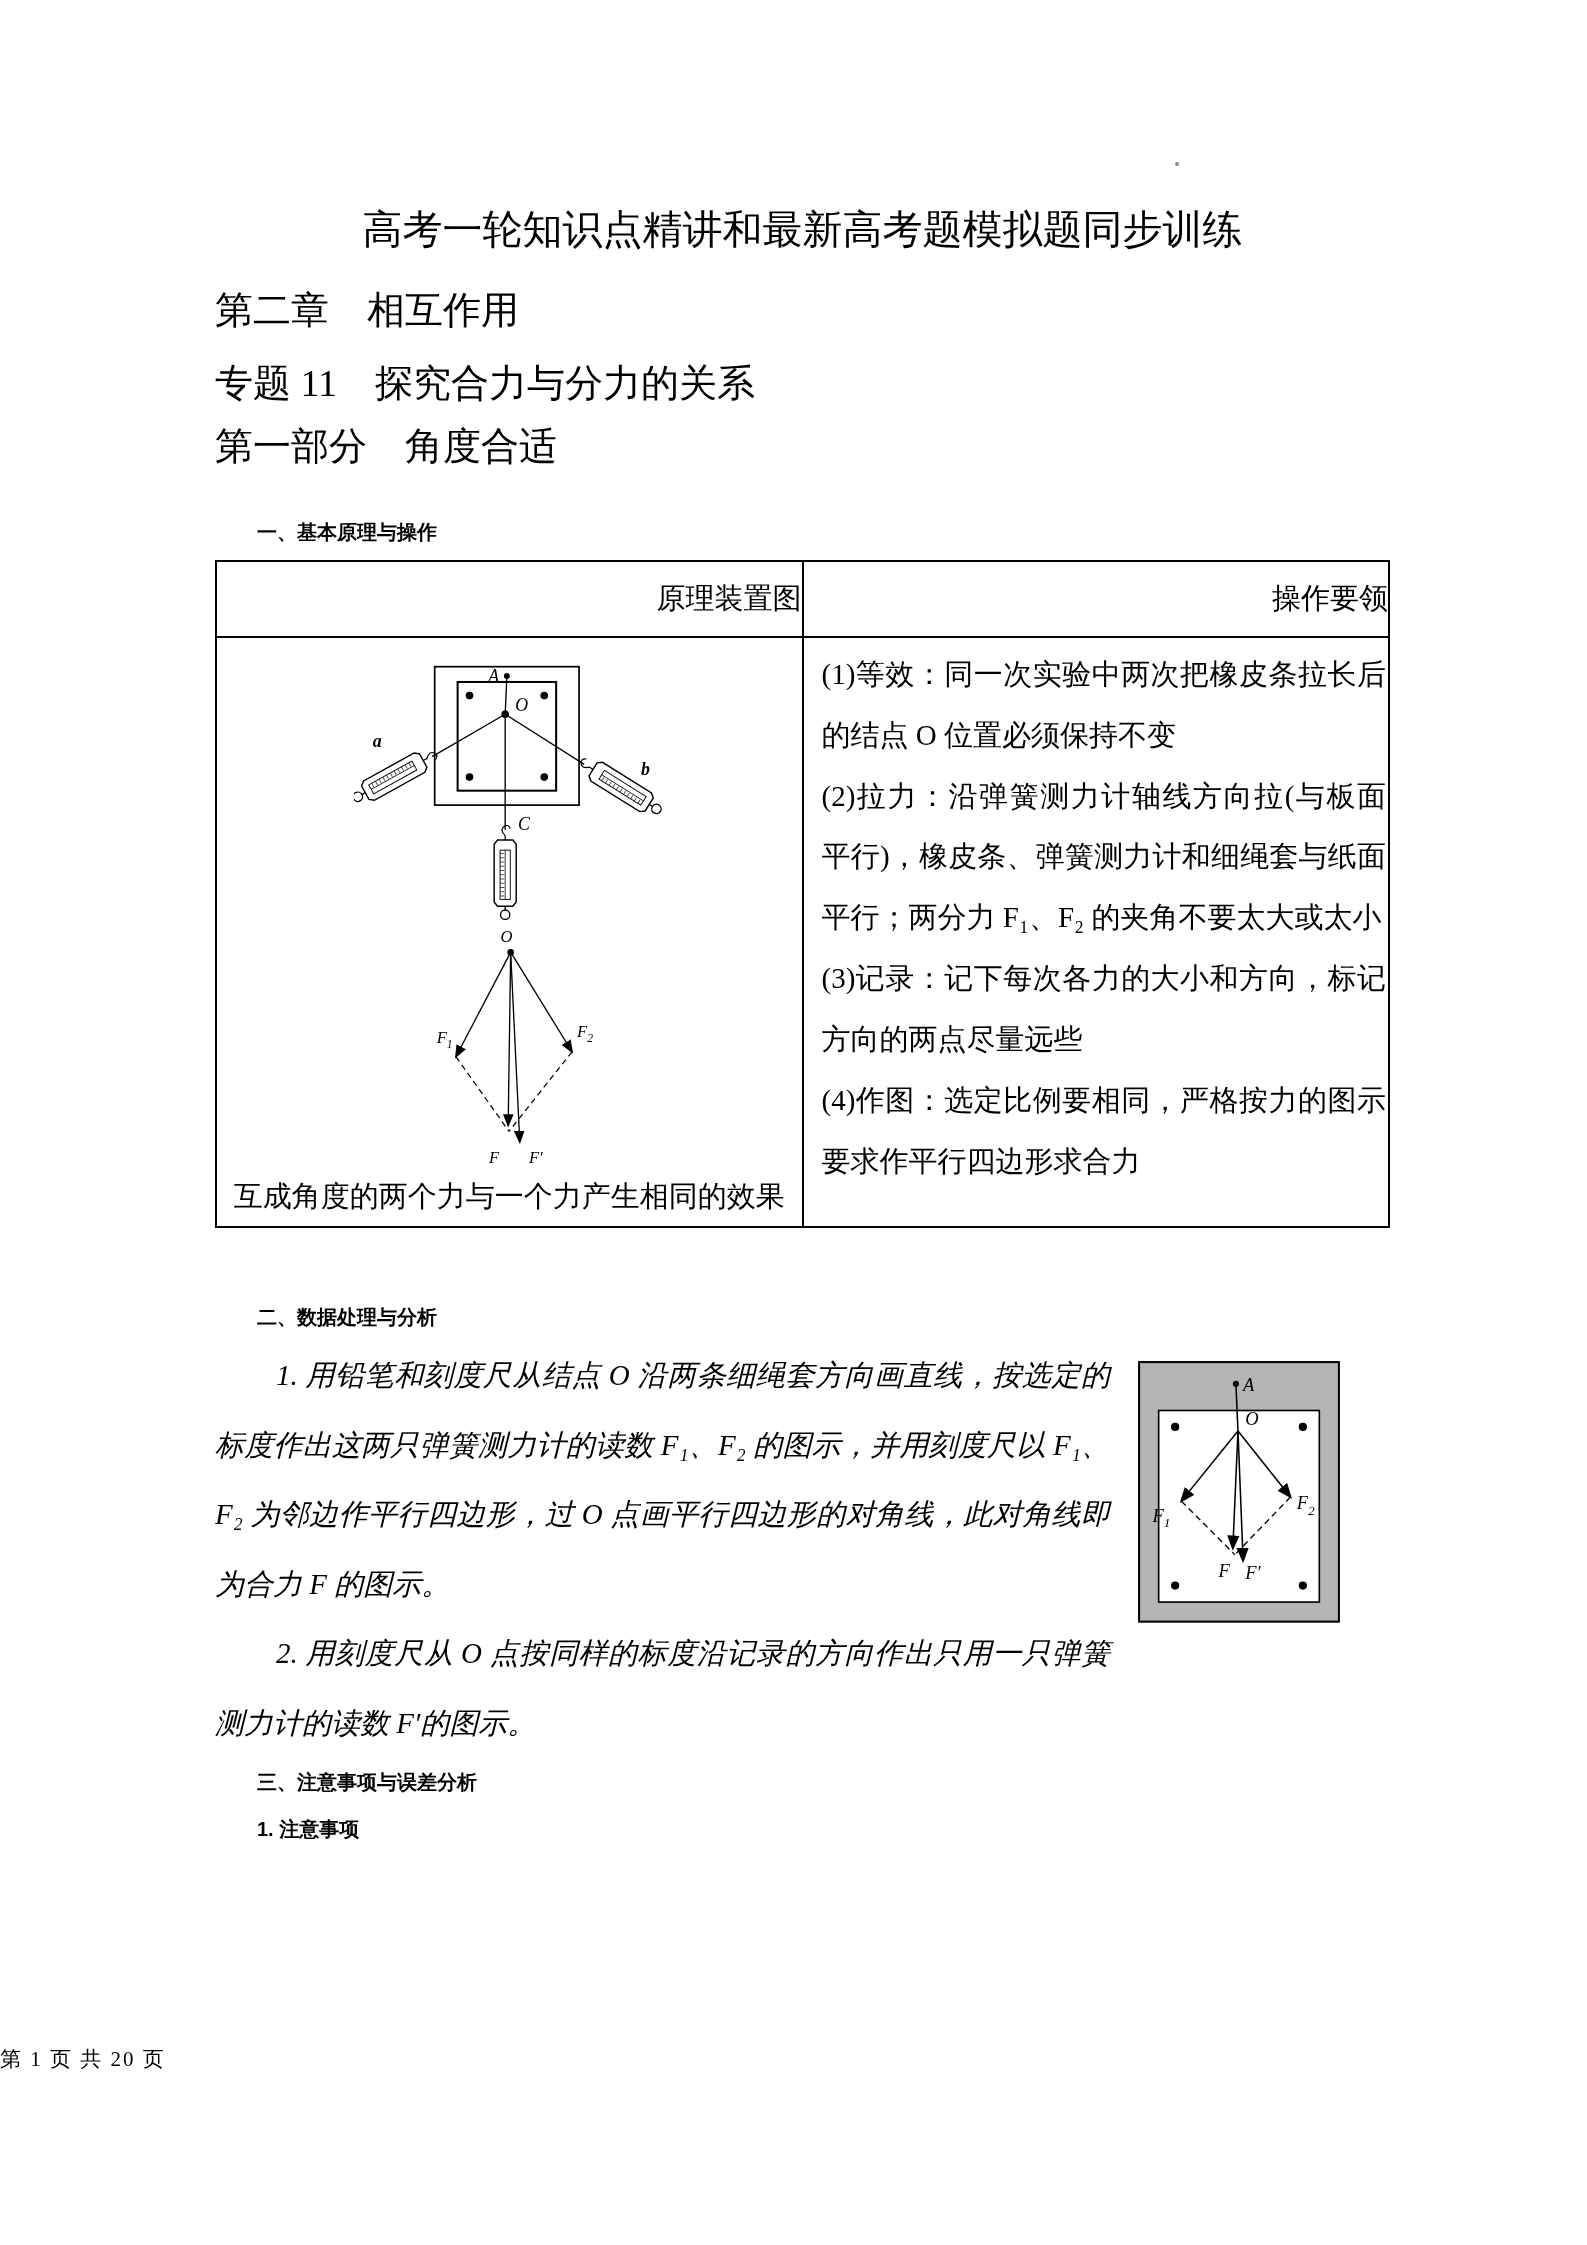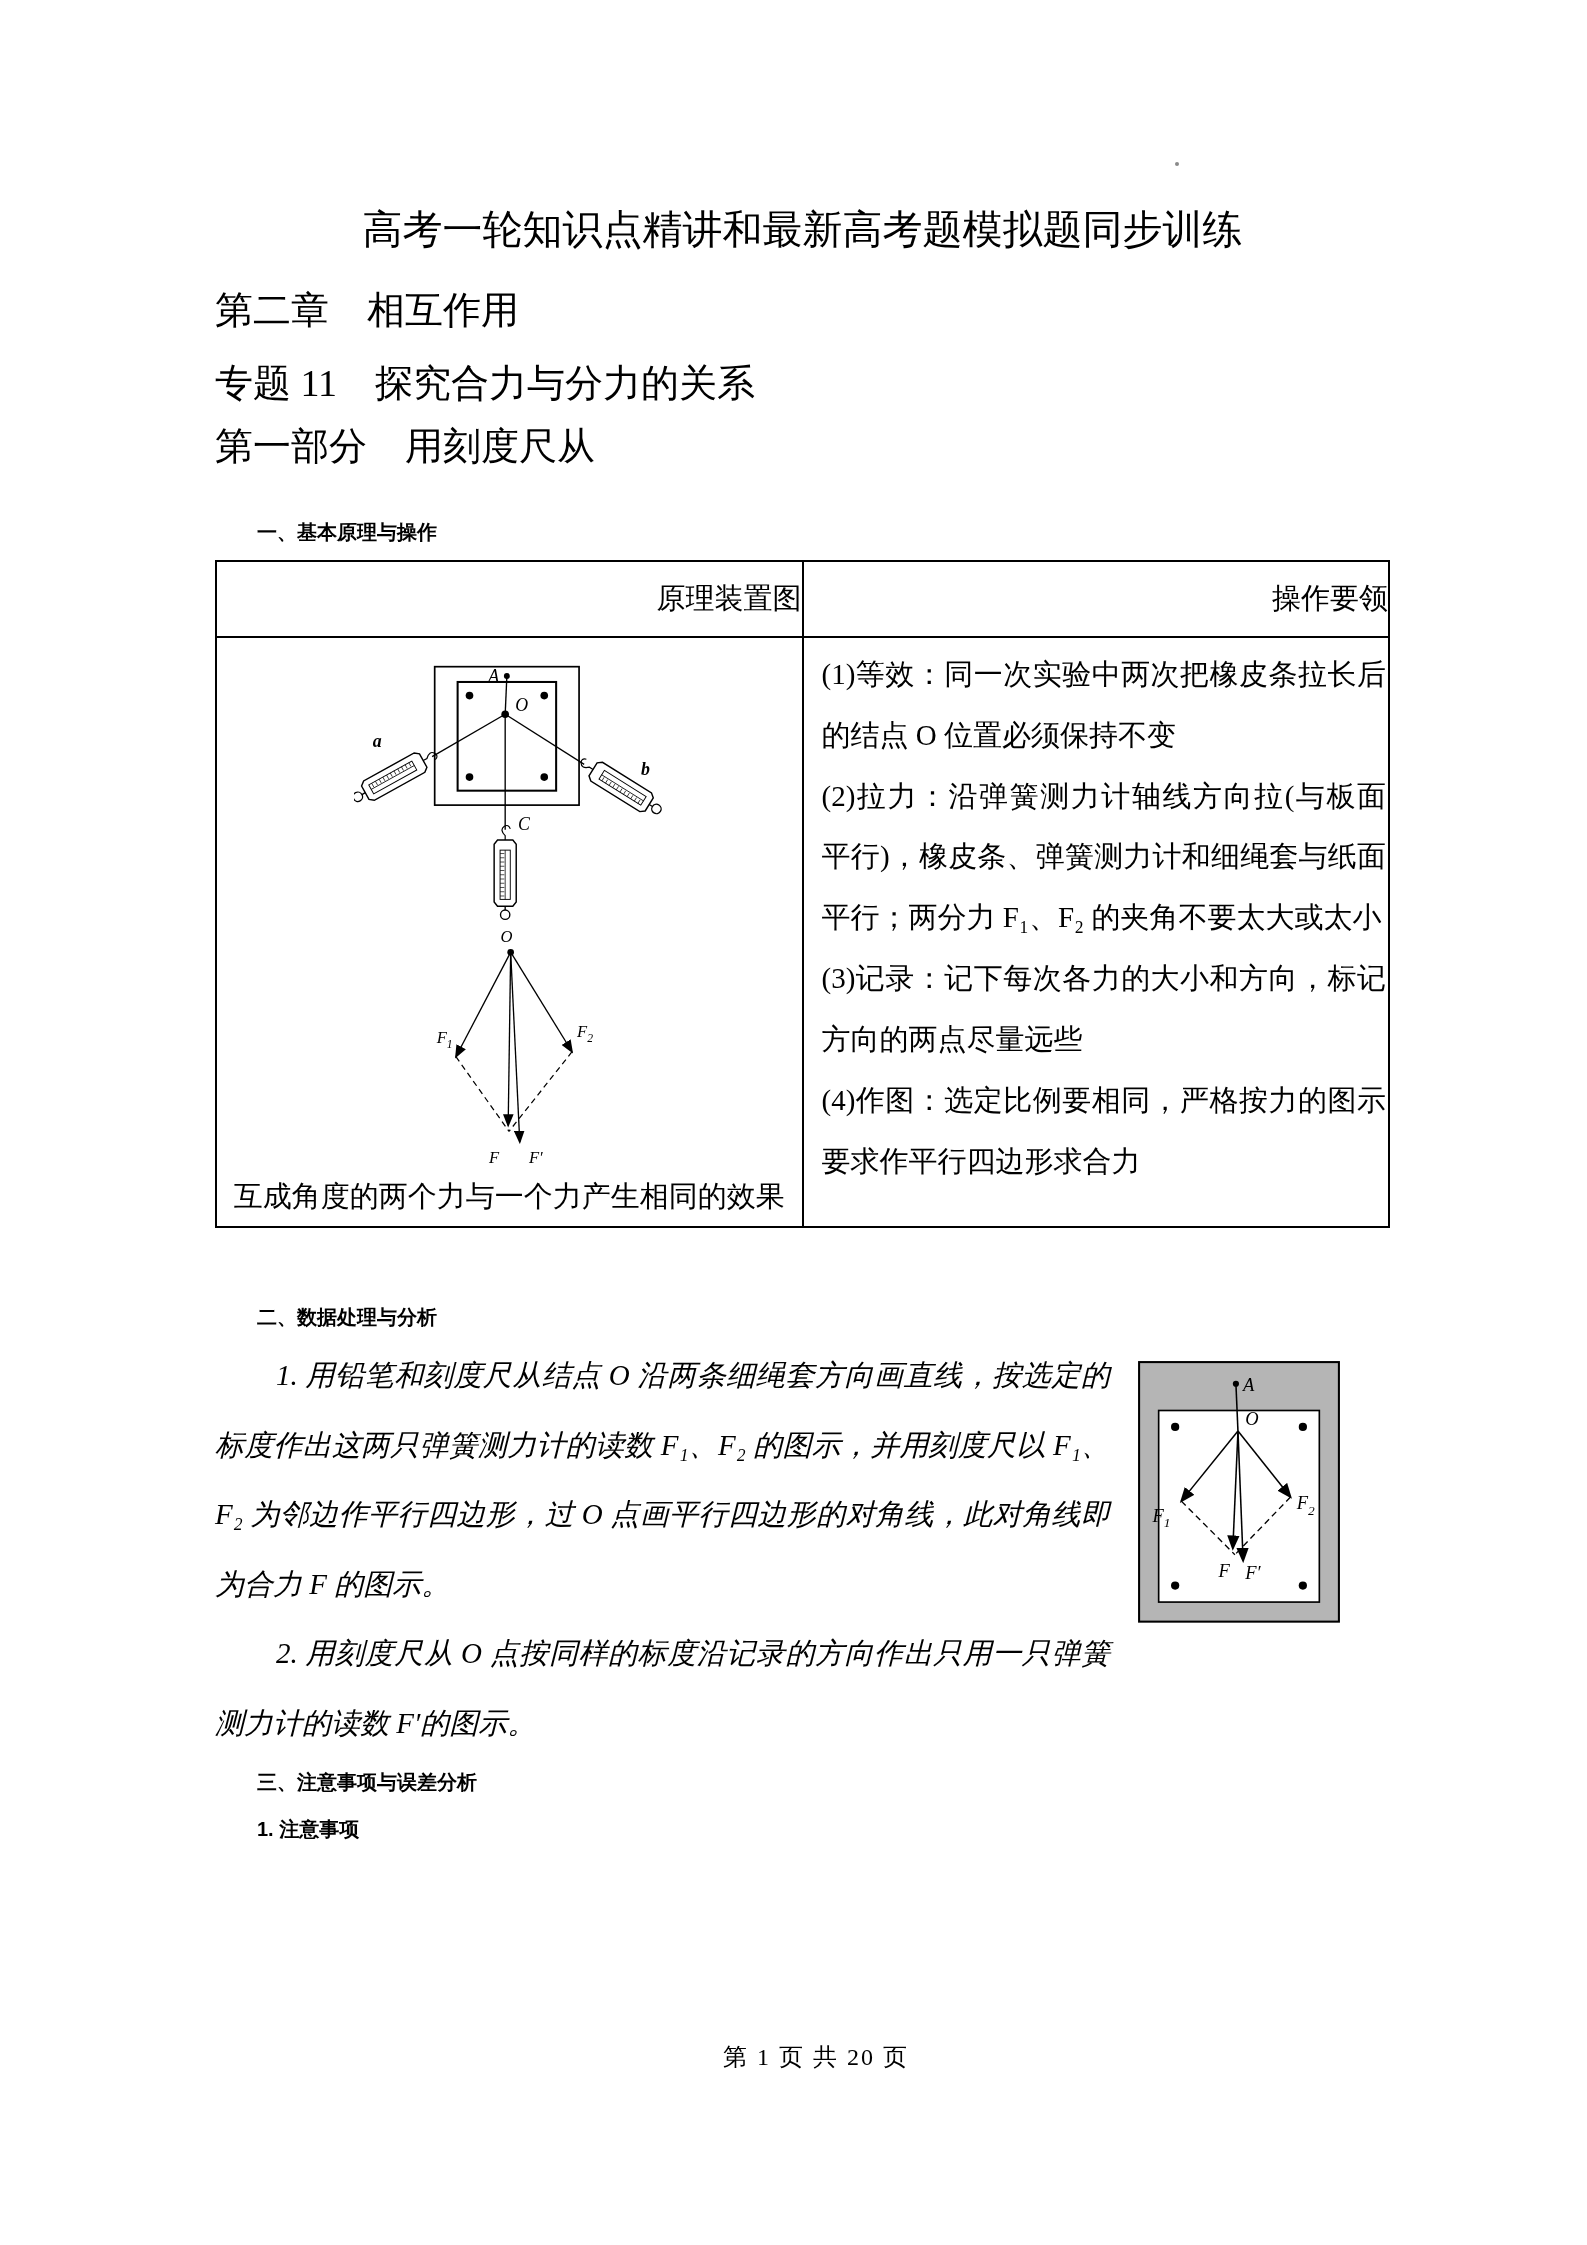--- a/index.html
+++ b/index.html
@@ -32,43 +32,43 @@
   td.cell-right p { font-size:29px; line-height:2.1; text-align:justify; }
   .fig-block { display:block; margin:0 auto; }
   .fig-caption { font-size:29px; line-height:1.5; text-align:center; margin-top:2px; }
 
   .flow { overflow:visible; }
   .body-heading { margin-top:66px; line-height:2.35; text-indent:2.1em; }
   .body-heading2 { line-height:2.35; text-indent:2.1em; }
   .para { font-size:29px; line-height:2.4; text-align:justify; text-indent:2.1em;font-style:italic; }
   .fig-float { float:right; width:206px; margin:18px 48px 60px 26px; }
 
-  .footer { position:absolute; left:0; right:0; bottom:172px; text-align:center;
-            font-size:24px; letter-spacing:2px;margin-left:45px; }
+  .footer { position:absolute; left:0; right:0; bottom:172px; text-align:left;
+            font-size:21px; letter-spacing:2px; }
 
   .stray-dot { position:absolute; left:1175px; top:162px; width:4px; height:4px;
                background:#8a8a8a; border-radius:50%; }
 
   svg text { font-family:"Liberation Serif","DejaVu Serif",serif; font-style:italic; fill:#000; }
   svg .lbl  { font-size:21px; }
   svg .lblB { font-size:21px; font-weight:700; }
   svg .lbl2 { font-size:20px; }
   svg .sub  { font-size:14px; }
   svg .lbl3 { font-size:18px; }
   svg .sub3 { font-size:13px; }
 </style>
 </head>
 <body>
 
 <div class="page">
 
   <div class="doc-title">高考一轮知识点精讲和最新高考题模拟题同步训练</div>
   <div class="sub-line chapter">第二章　相互作用</div>
   <div class="sub-line topic">专题 11　探究合力与分力的关系</div>
-  <div class="sub-line part">第一部分　用刻度尺从</div>
+  <div class="sub-line part">第一部分　角度合适</div>
 
   <div class="h-bold sec1-heading">一、基本原理与操作</div>
 
   <table class="principle">
     <tbody>
         <tr>
       <th>原理装置图</th>
       <th>操作要领</th>
     </tr>
     <tr>

